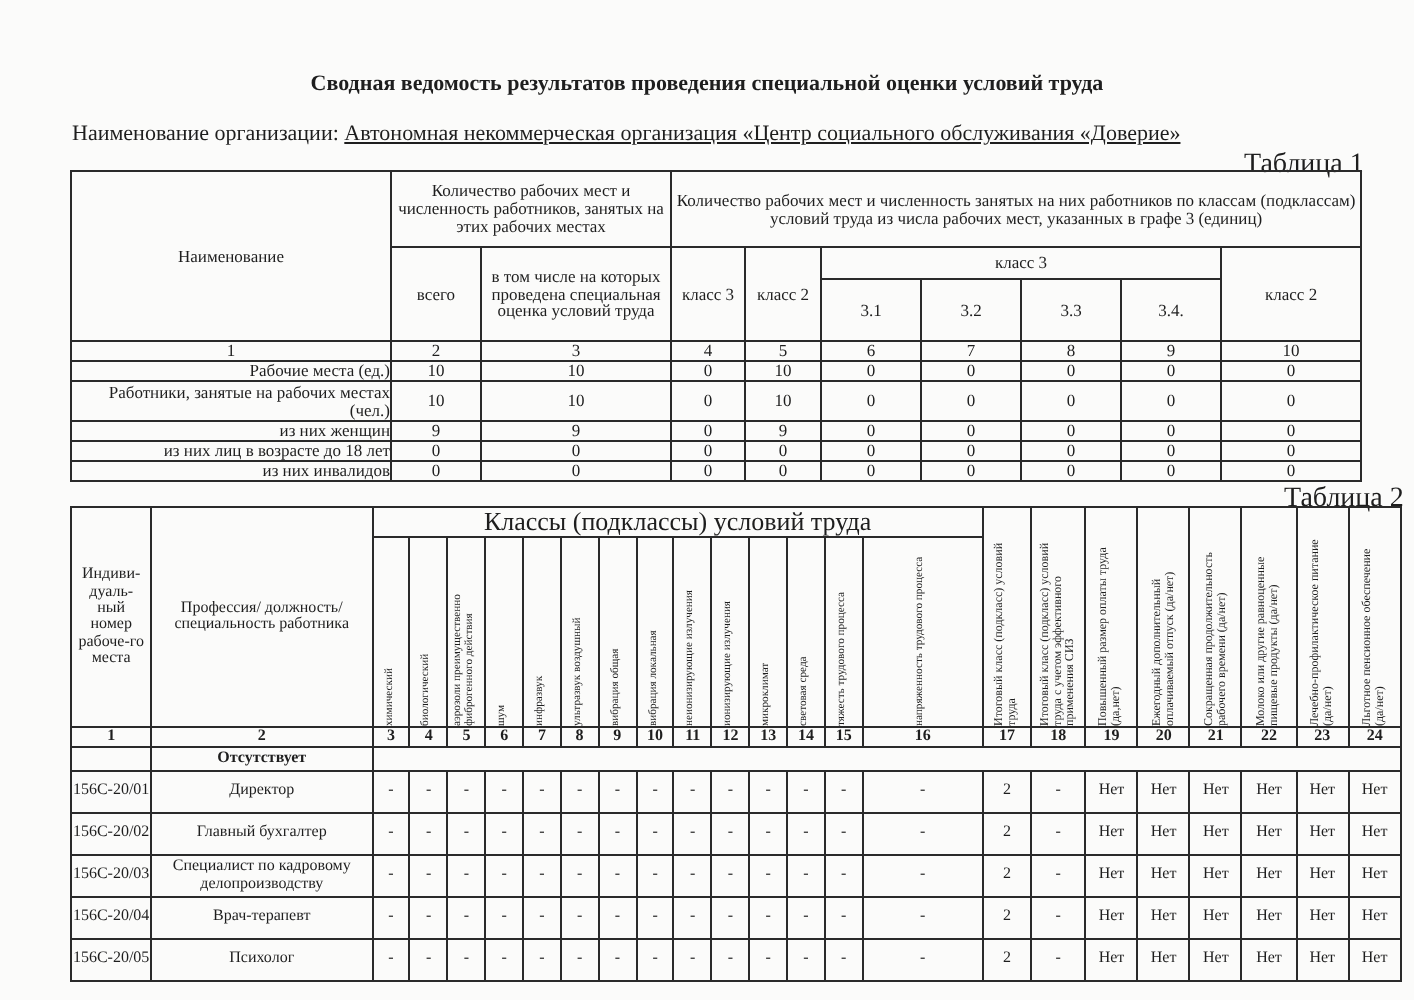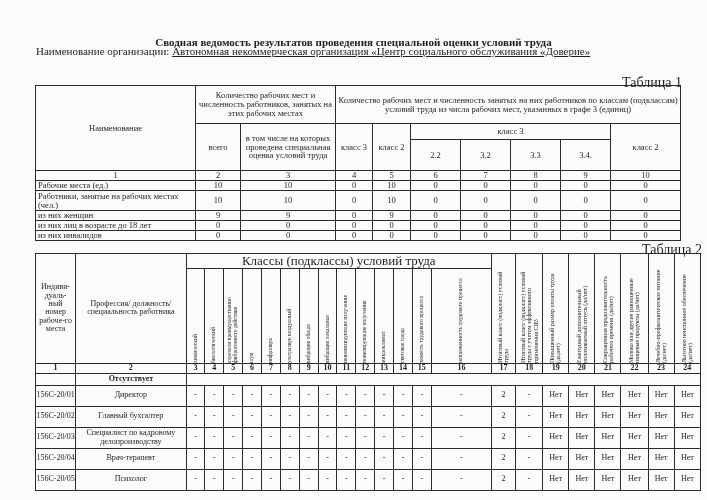--- a/index.html
+++ b/index.html
@@ -9,31 +9,31 @@
     background: #fbfbfa;
     font-family: "Liberation Serif", "DejaVu Serif", serif;
     color: #1e1e1e;
     position: relative;
   }
   .title {
     position: absolute; left: 0; width: 707px; top: 36px;
     text-align: center; font-weight: bold; font-size: 11px;
   }
   .org {
-    position: absolute; left: 36px; top: 45px; font-size: 11px;
+    position: absolute; left: 36px; top: 61px; font-size: 11px;
   }
   .org .val { text-decoration: underline; }
   .tlabel { position: absolute; font-size: 14px; }
   table { border-collapse: collapse; position: absolute; table-layout: fixed; }
   td, th {
     border: 1px solid #2a2a2a; padding: 0; text-align: center;
     font-weight: normal; vertical-align: middle; line-height: 1.05;
   }
   #t1 { left: 35px; top: 85px; width: 645px; font-size: 8.5px; }
-  #t1 td.left { text-align: left; padding-left: 2px; }
+  #t1 td.left { text-align: right; padding-left: 2px; }
   #t2 { left: 35px; top: 253px; width: 666px; font-size: 8px; }
   .vert {
     writing-mode: vertical-rl; transform: rotate(180deg);
     font-size: 5.6px; text-align: left; white-space: normal;
     margin: 0 auto; height: 94px; padding-bottom: 3px; line-height: 1.05;
   }
   .vert-r { font-size: 6px; }
   #t2 td.num { font-size: 8px; font-weight: bold; }
   #t2 .row td { height: 21px; }
   .net { font-size: 8px; }
@@ -69,21 +69,21 @@
   </tr>
   <tr style="height:16px">
     <td rowspan="2">всего</td>
     <td rowspan="2">в том числе на которых проведена специальная оценка условий труда</td>
     <td rowspan="2">класс 3</td>
     <td rowspan="2">класс 2</td>
     <td colspan="4">класс 3</td>
     <td rowspan="2">класс 2</td>
   </tr>
   <tr style="height:31px">
-    <td>2.2</td>
+    <td>3.1</td>
     <td>3.2</td>
     <td>3.3</td>
     <td>3.4.</td>
   </tr>
   <tr style="height:10px">
     <td>1</td>
     <td>2</td>
     <td>3</td>
     <td>4</td>
     <td>5</td>

